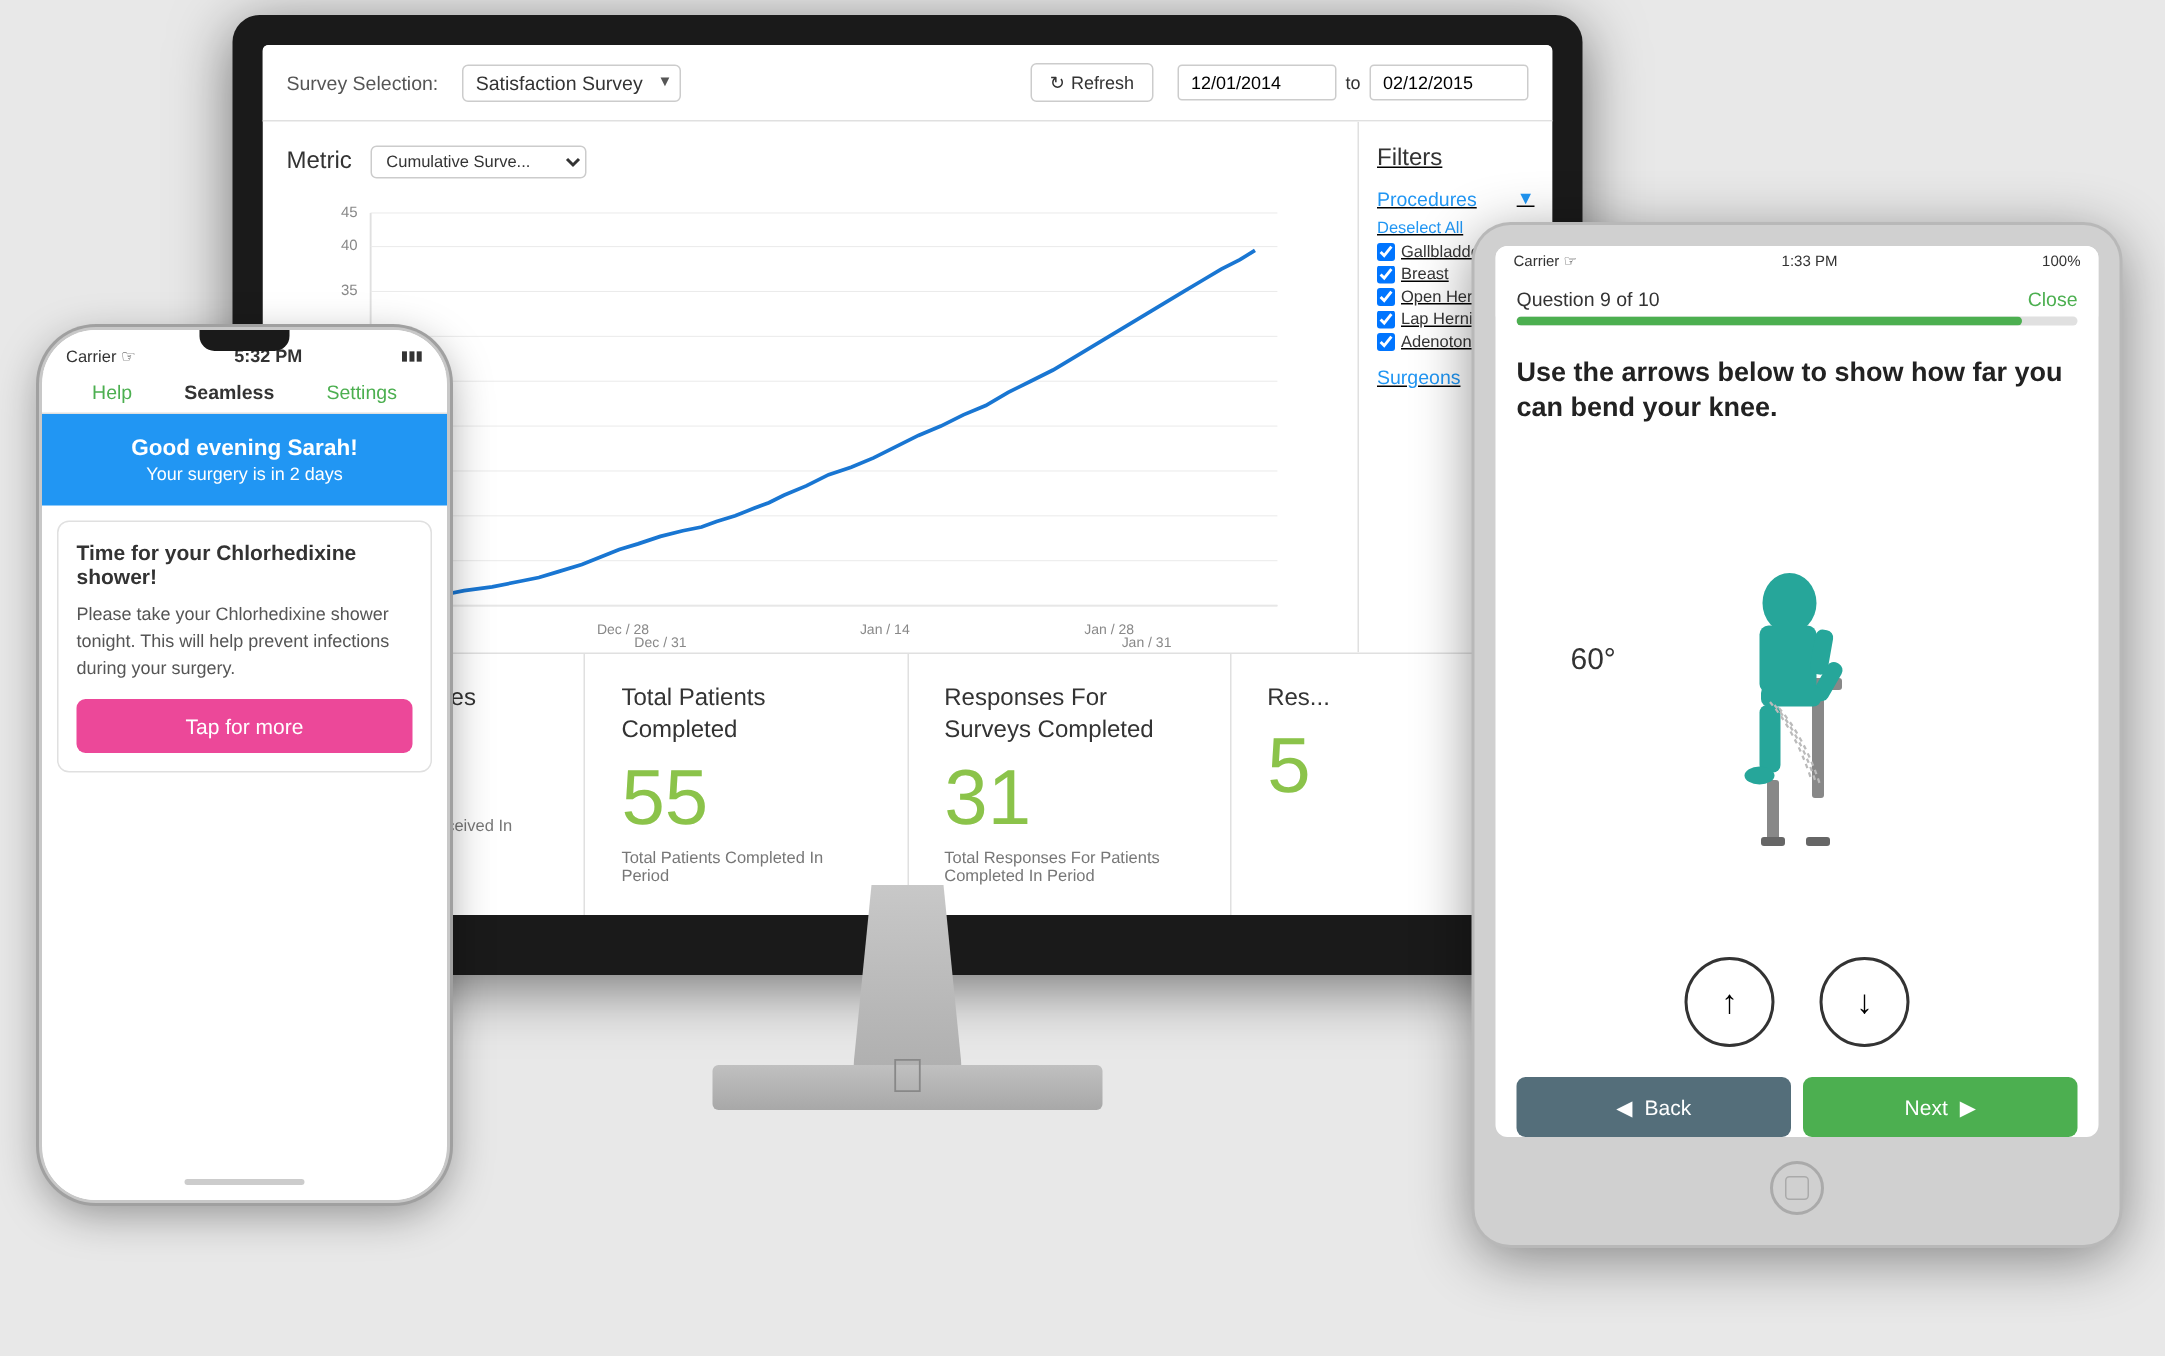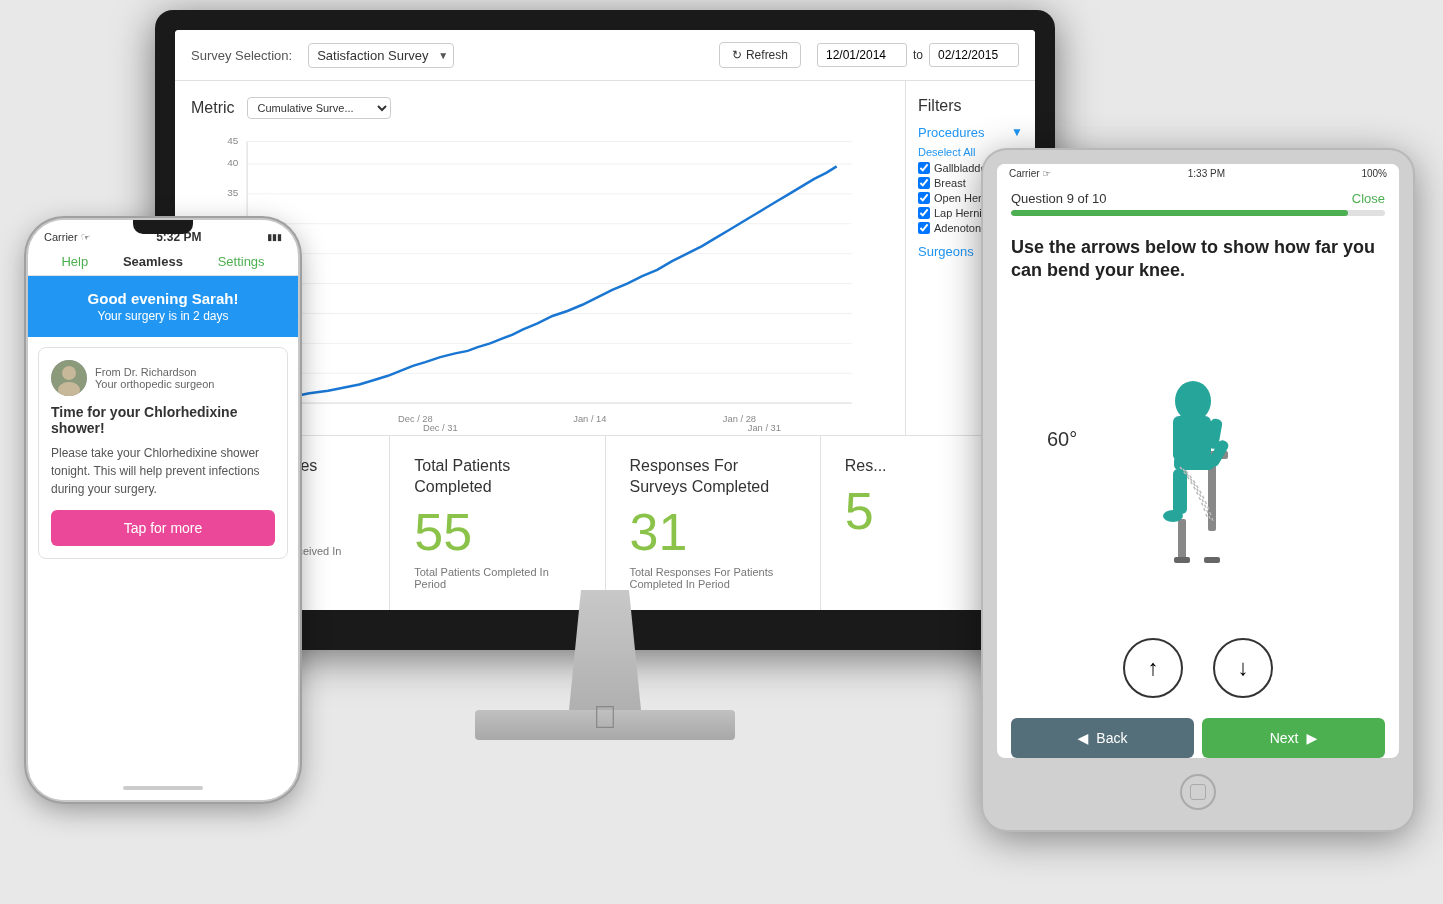--- a/index.html
+++ b/index.html
@@ -131,21 +131,21 @@
       align-items: center;
       gap: 6px;
       font-size: 12px;
       color: #333;
     }
     .date-input {
       border: 1px solid #ccc;
       border-radius: 3px;
       padding: 4px 8px;
       font-size: 12px;
-      width: 90px;
+      width: 106px;
     }
 
     .dashboard-body {
       display: flex;
       flex: 1;
       overflow: hidden;
     }
     .chart-area {
       flex: 1;
       padding: 16px;
@@ -178,20 +178,21 @@
     .chart-svg-container {
       flex: 1;
       position: relative;
     }
 
     .filters-panel {
       width: 130px;
       padding: 16px 12px;
       border-left: 1px solid #e0e0e0;
       background: white;
+      text-decoration: underline;
     }
     .filters-title {
       font-size: 16px;
       font-weight: 500;
       color: #333;
       margin-bottom: 10px;
     }
     .filter-section-header {
       display: flex;
       align-items: flex-start;
@@ -768,33 +769,20 @@
       <span class="iphone-nav-item">Help</span>
       <span class="iphone-nav-item active">Seamless</span>
       <span class="iphone-nav-item">Settings</span>
     </div>
     <div class="iphone-content">
       <div class="iphone-greeting-card">
         <div class="iphone-greeting-title">Good evening Sarah!</div>
         <div class="iphone-greeting-sub">Your surgery is in 2 days</div>
       </div>
       <div class="iphone-message-card">
-        <div class="iphone-message-header">
-          <div class="iphone-avatar">
-            <svg width="36" height="36" viewBox="0 0 36 36">
-              <circle cx="18" cy="18" r="18" fill="#8a9a7a"></circle>
-              <circle cx="18" cy="13" r="7" fill="#c8b89a"></circle>
-              <ellipse cx="18" cy="30" rx="11" ry="8" fill="#c8b89a"></ellipse>
-            </svg>
-          </div>
-          <div>
-            <div class="iphone-from">From Dr. Richardson</div>
-            <div class="iphone-from">Your orthopedic surgeon</div>
-          </div>
-        </div>
         <div class="iphone-message-title">Time for your Chlorhedixine shower!</div>
         <div class="iphone-message-body">Please take your Chlorhedixine shower tonight. This will help prevent infections during your surgery.</div>
         <div class="iphone-tap-btn">Tap for more</div>
       </div>
     </div>
     <div class="iphone-home-bar">
       <div class="iphone-home-indicator"></div>
     </div>
   </div>
 </div>

